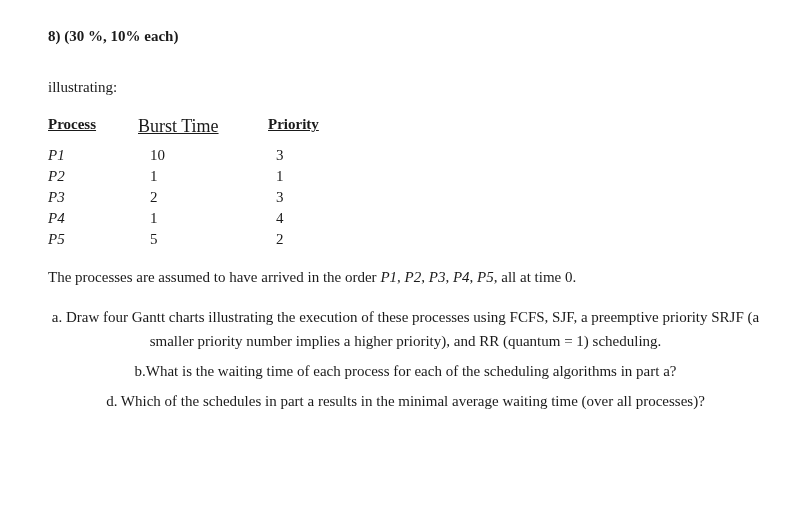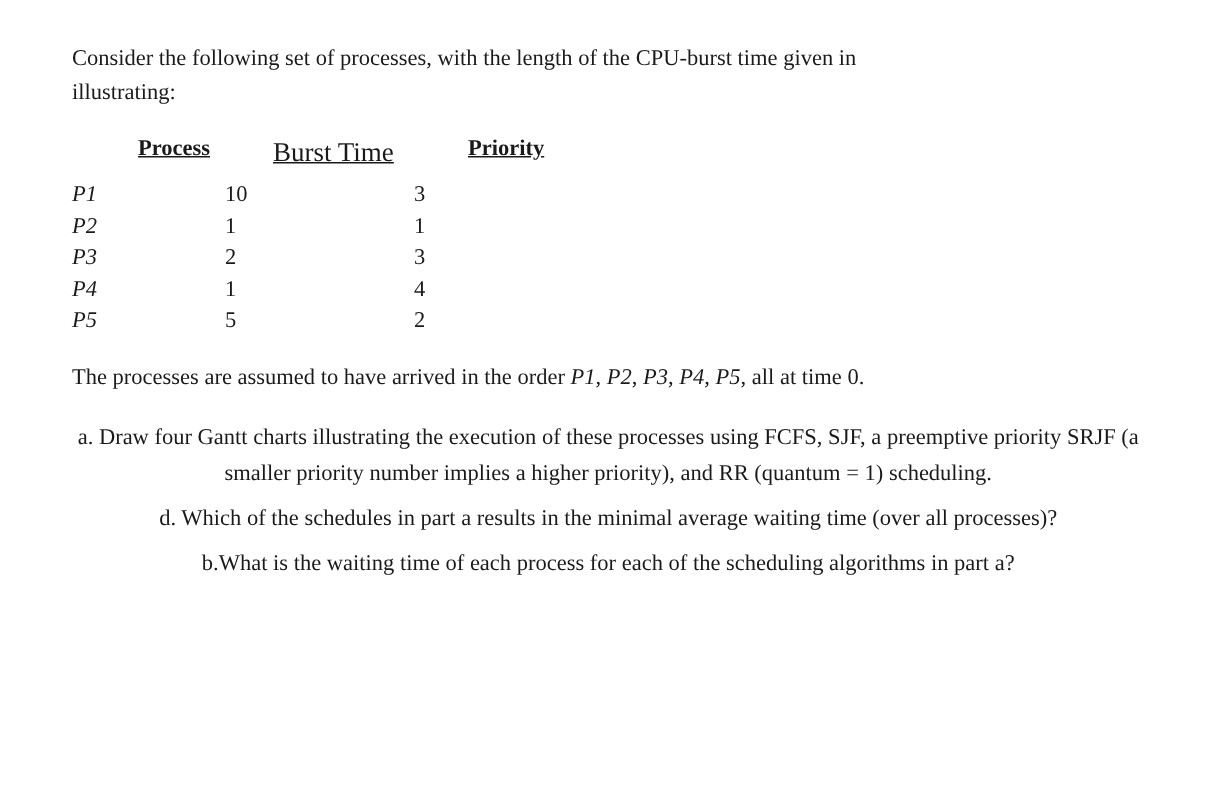--- a/index.html
+++ b/index.html
@@ -38,21 +38,20 @@
       display: flex;
       flex-direction: row;
       margin-bottom: 10px;
     }
 
     .col-process {
       width: 90px;
       text-decoration: underline;
       font-weight: bold;
       font-size: 15px;
-      margin-left: 44px;
     }
 
     .col-burst {
       width: 130px;
       text-decoration: underline;
       font-weight: normal;
       font-size: 18px;
     }
 
     .col-priority {
@@ -105,23 +104,26 @@
 
     em {
       font-style: italic;
     }
   </style>
 </head>
 <body>
 
 <div>
 
+  <div class="question-header">
+    <span>8)</span>&nbsp;<span>(30 %, 10% each)</span>
+  </div>
 
   <div class="intro-text">
-    <span>Consider the following set of processes, with the length of the CPU-burst time given in</span><br>
+    <br>
     <span>illustrating:</span>
   </div>
 
   <div class="table-section">
     <div class="table-headers">
       <span class="col-process">Process</span>
       <span class="col-burst">Burst Time</span>
       <span class="col-priority">Priority</span>
     </div>
 
@@ -154,20 +156,20 @@
 
   <div class="arrival-text">
     The processes are assumed to have arrived in the order <em>P1</em>, <em>P2</em>, <em>P3</em>, <em>P4</em>, <em>P5</em>, all at time 0.
   </div>
 
   <div class="questions-section">
     <div class="question-item">
       a. Draw four Gantt charts illustrating the execution of these processes using FCFS, SJF, a preemptive priority SRJF (a smaller priority number implies a higher priority), and RR (quantum = 1) scheduling.
     </div>
     <div class="question-item">
-      d. Which of the schedules in part a results in the minimal average waiting time (over all processes)?
+      b.What is the waiting time of each process for each of the scheduling algorithms in part a?
     </div>
     <div class="question-item">
-      b.What is the waiting time of each process for each of the scheduling algorithms in part a?
+      d. Which of the schedules in part a results in the minimal average waiting time (over all processes)?
     </div>
   </div>
 
 </div>
 
 </body></html>

